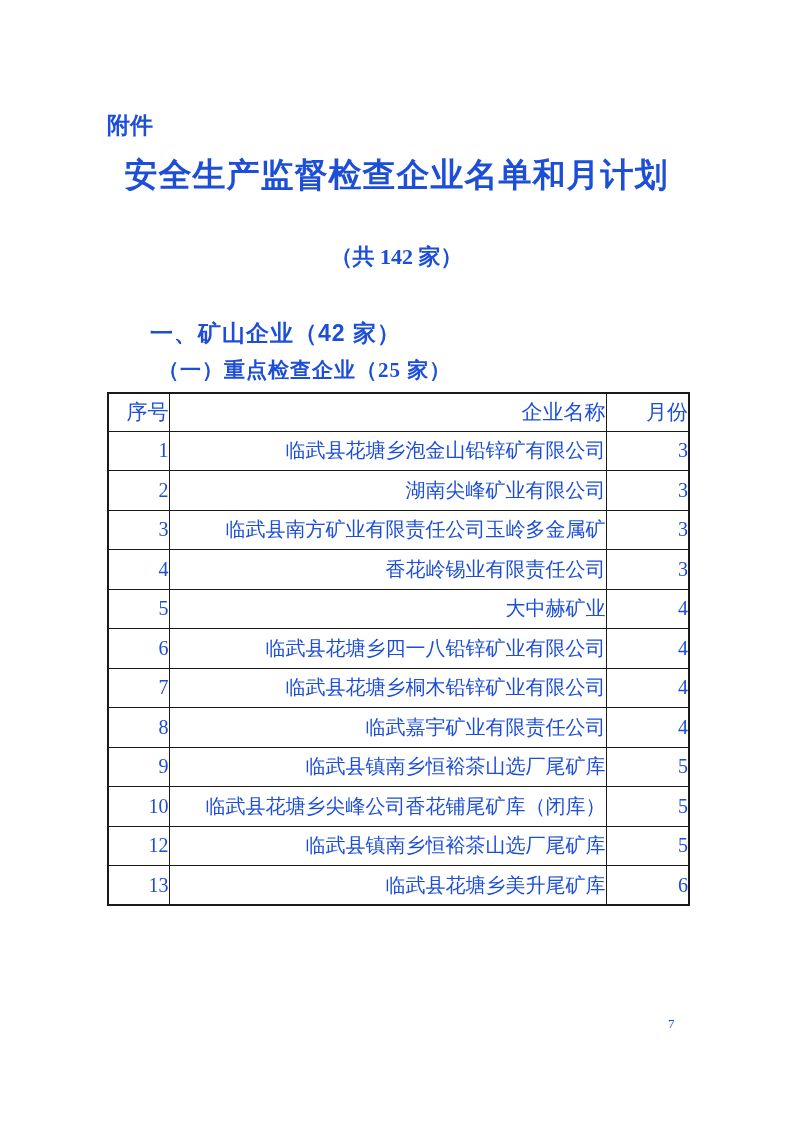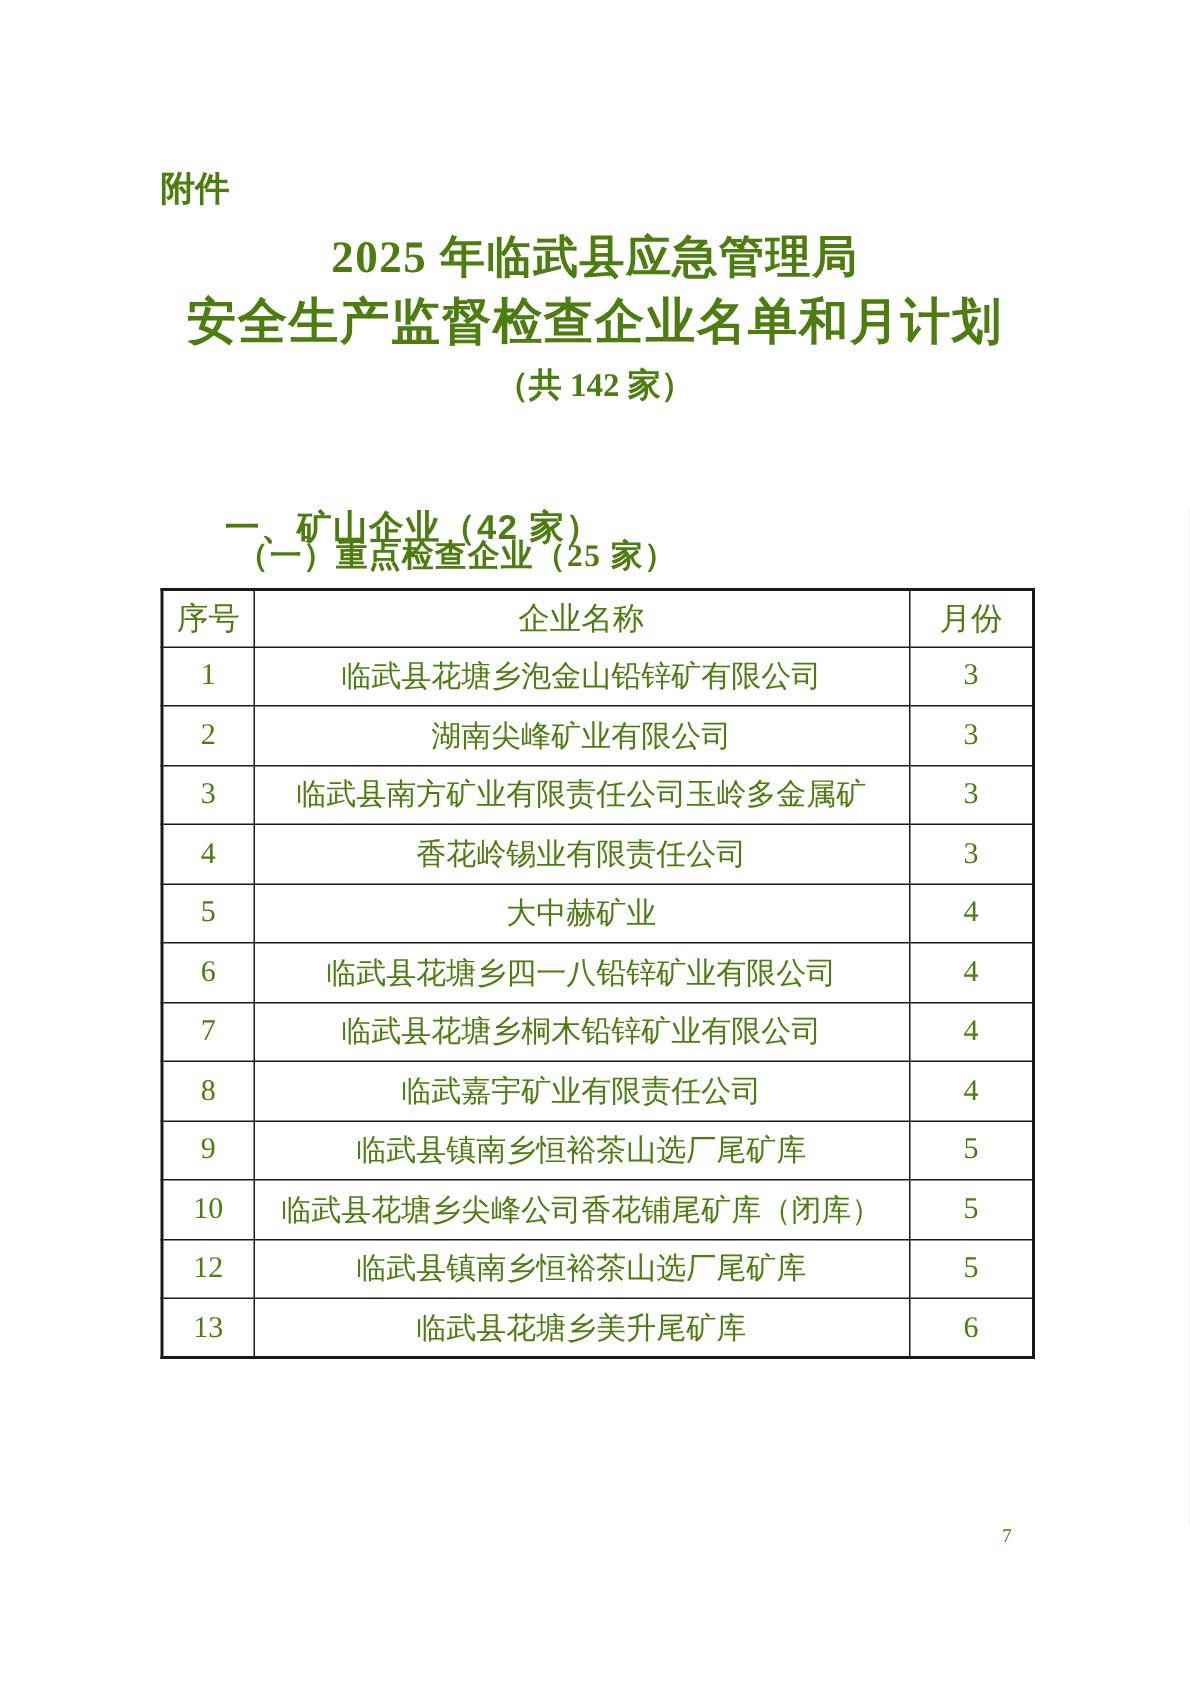--- a/index.html
+++ b/index.html
@@ -3,21 +3,21 @@
 <meta charset="utf-8">
 <style>
   * { margin: 0; padding: 0; box-sizing: border-box; }
   html, body { background: #e8e8e8; }
   .page {
     position: relative;
     width: 793px;
     height: 1122px;
     margin: 0 auto;
     background: #ffffff;
-    color: #4d7c0f;
+    color: #1d4ed8;
     overflow: hidden;
     font-family: "Liberation Serif", serif;
   }
   .attachment {
     position: absolute;
     left: 107px;
     top: 110px;
     font-size: 23px;
     font-weight: bold;
     font-family: "Liberation Sans", sans-serif;
@@ -52,42 +52,41 @@
     font-weight: bold;
   }
   .section-heading {
     position: absolute;
     left: 150px;
     top: 318px;
     font-size: 23px;
     font-weight: bold;
     font-family: "Liberation Sans", sans-serif;
     letter-spacing: 1px;
-    margin-top: 18px;
   }
   .subsection-heading {
     position: absolute;
     left: 158px;
     top: 356px;
     font-size: 21px;
     font-weight: bold;
     letter-spacing: 1px;
   }
   table.inspection {
     position: absolute;
     left: 107px;
     top: 392px;
     width: 581px;
     border-collapse: collapse;
     table-layout: fixed;
   }
   table.inspection th,
   table.inspection td {
     border: 1.6px solid #1a1a1a;
-    text-align: center;
+    text-align: right;
     vertical-align: middle;
     font-weight: normal;
     overflow: hidden;
     white-space: nowrap;
   }
   table.inspection { border: 2.4px solid #1a1a1a; }
   table.inspection th {
     height: 38px;
     font-size: 21px;
   }
@@ -106,21 +105,20 @@
   }
 </style>
 </head>
 <body>
 
 <div class="page">
 
   <div class="attachment">附件</div>
 
   <div class="title-block">
-    <span class="title-line1">2025 年临武县应急管理局</span>
     <span class="title-line2">安全生产监督检查企业名单和月计划</span>
   </div>
 
   <div class="subtitle">（共 142 家）</div>
 
   <div class="section-heading">一、矿山企业（42 家）</div>
 
   <div class="subsection-heading">（一）重点检查企业（25 家）</div>
 
   <table class="inspection">

